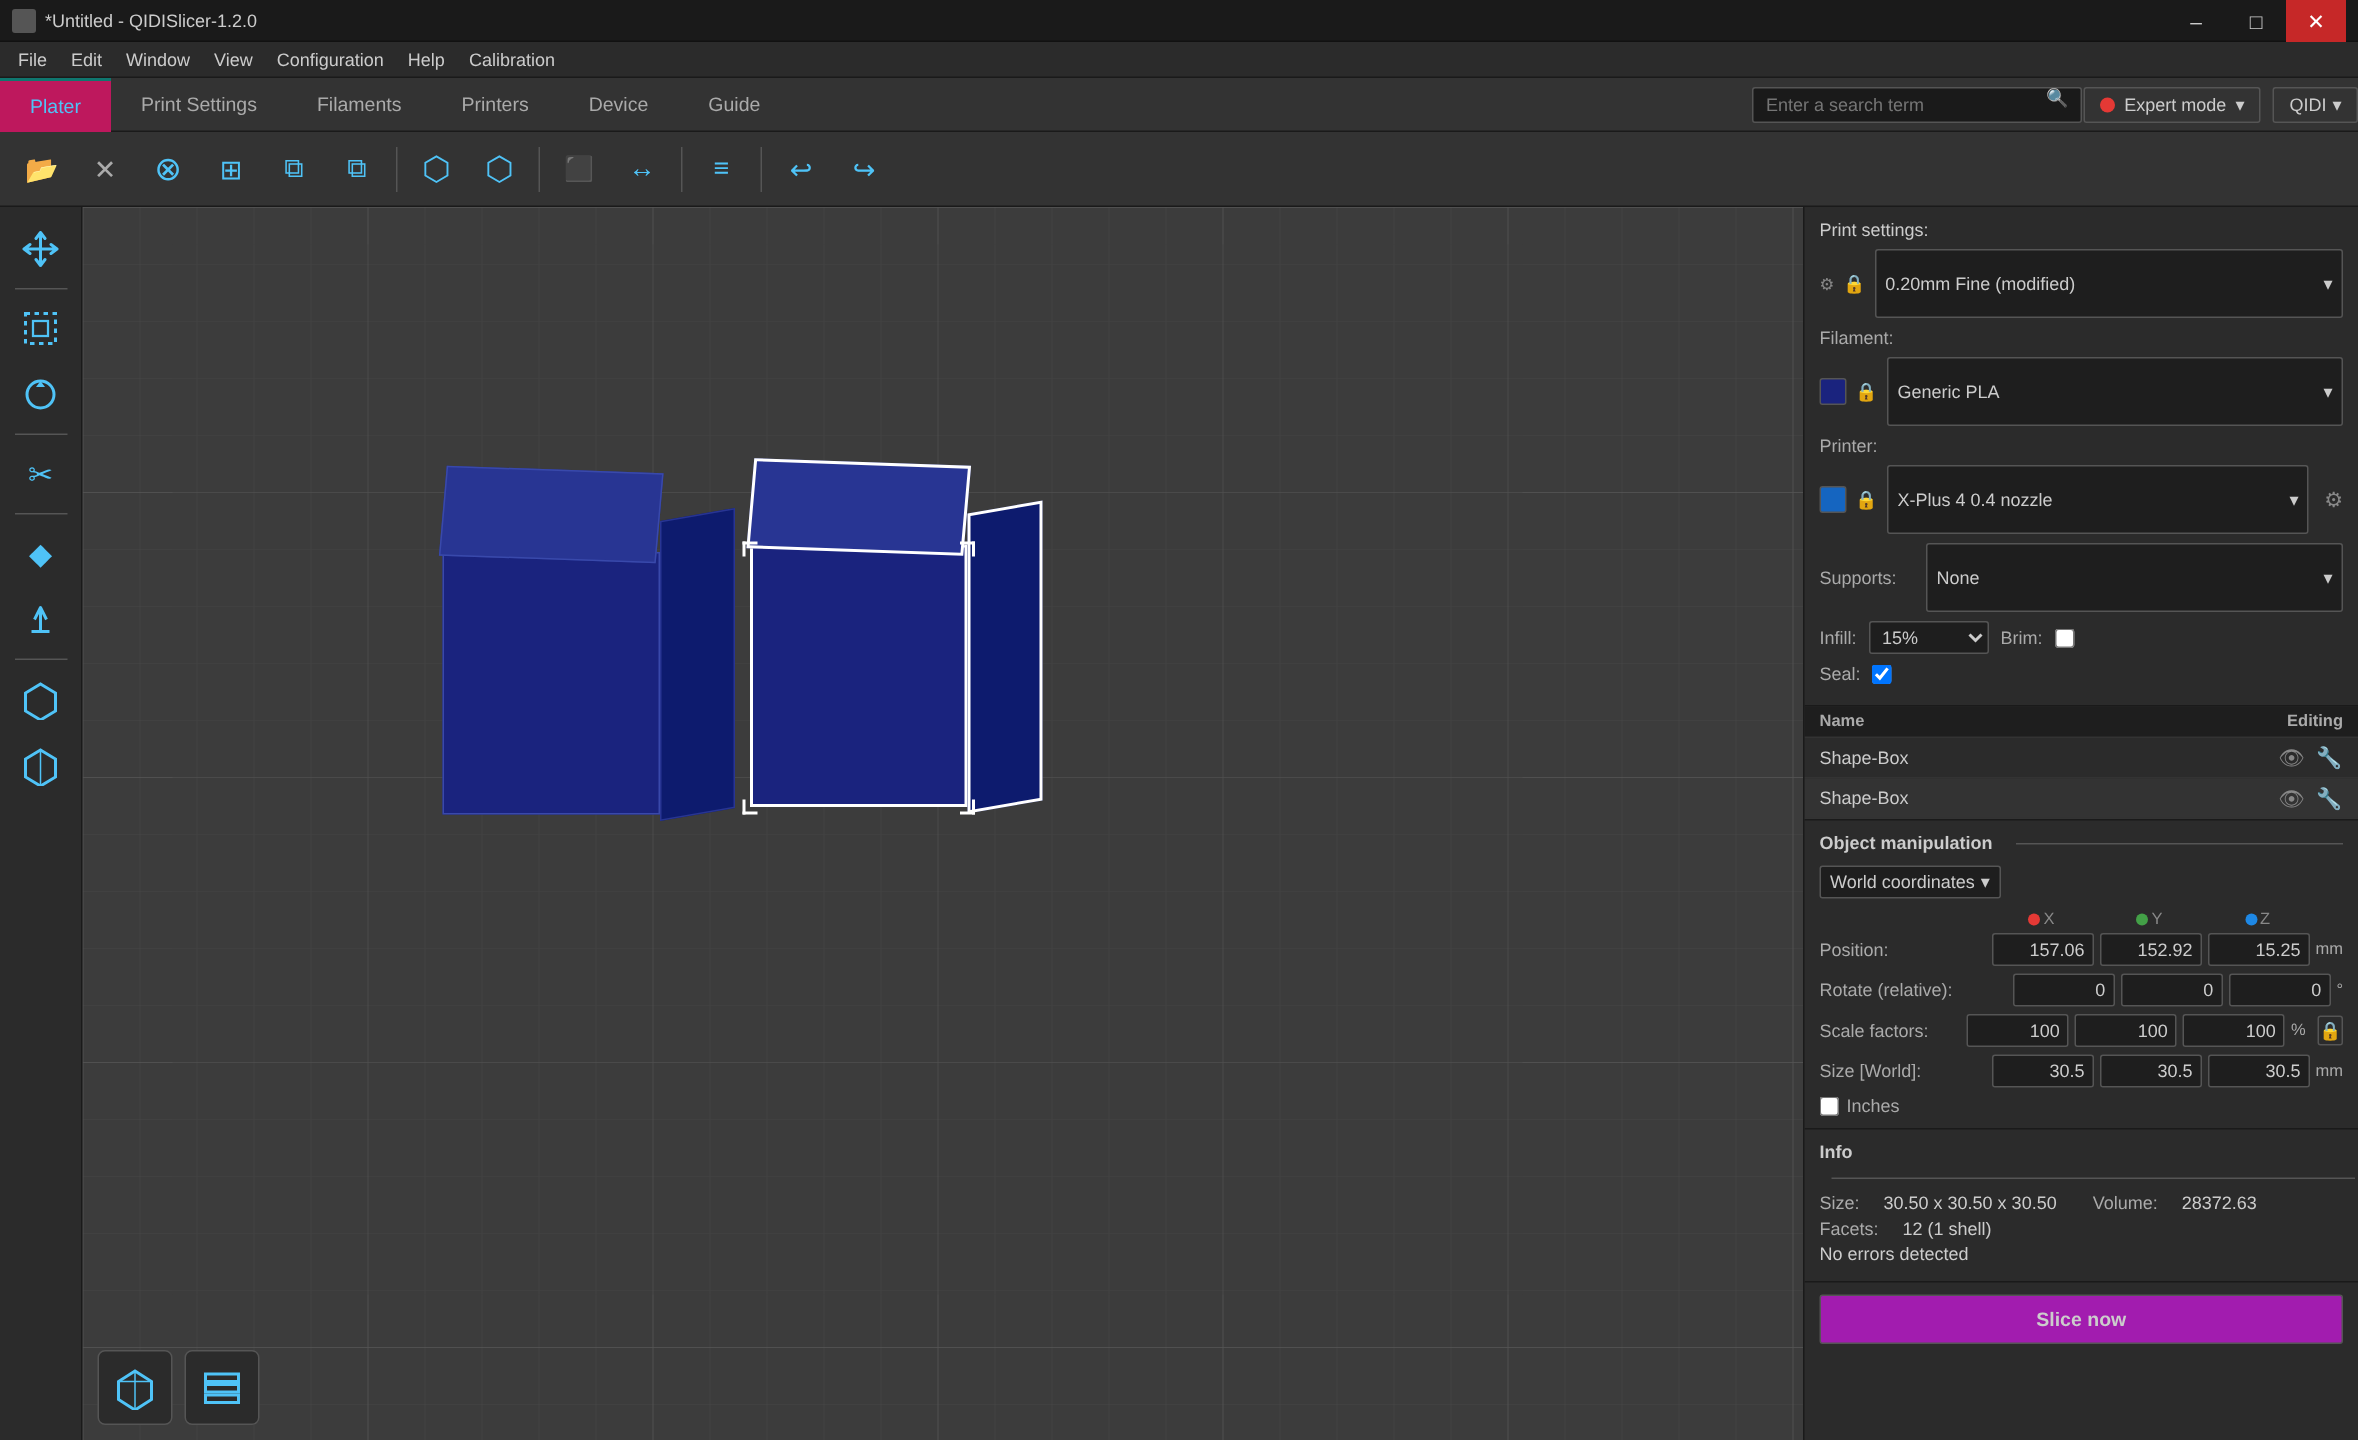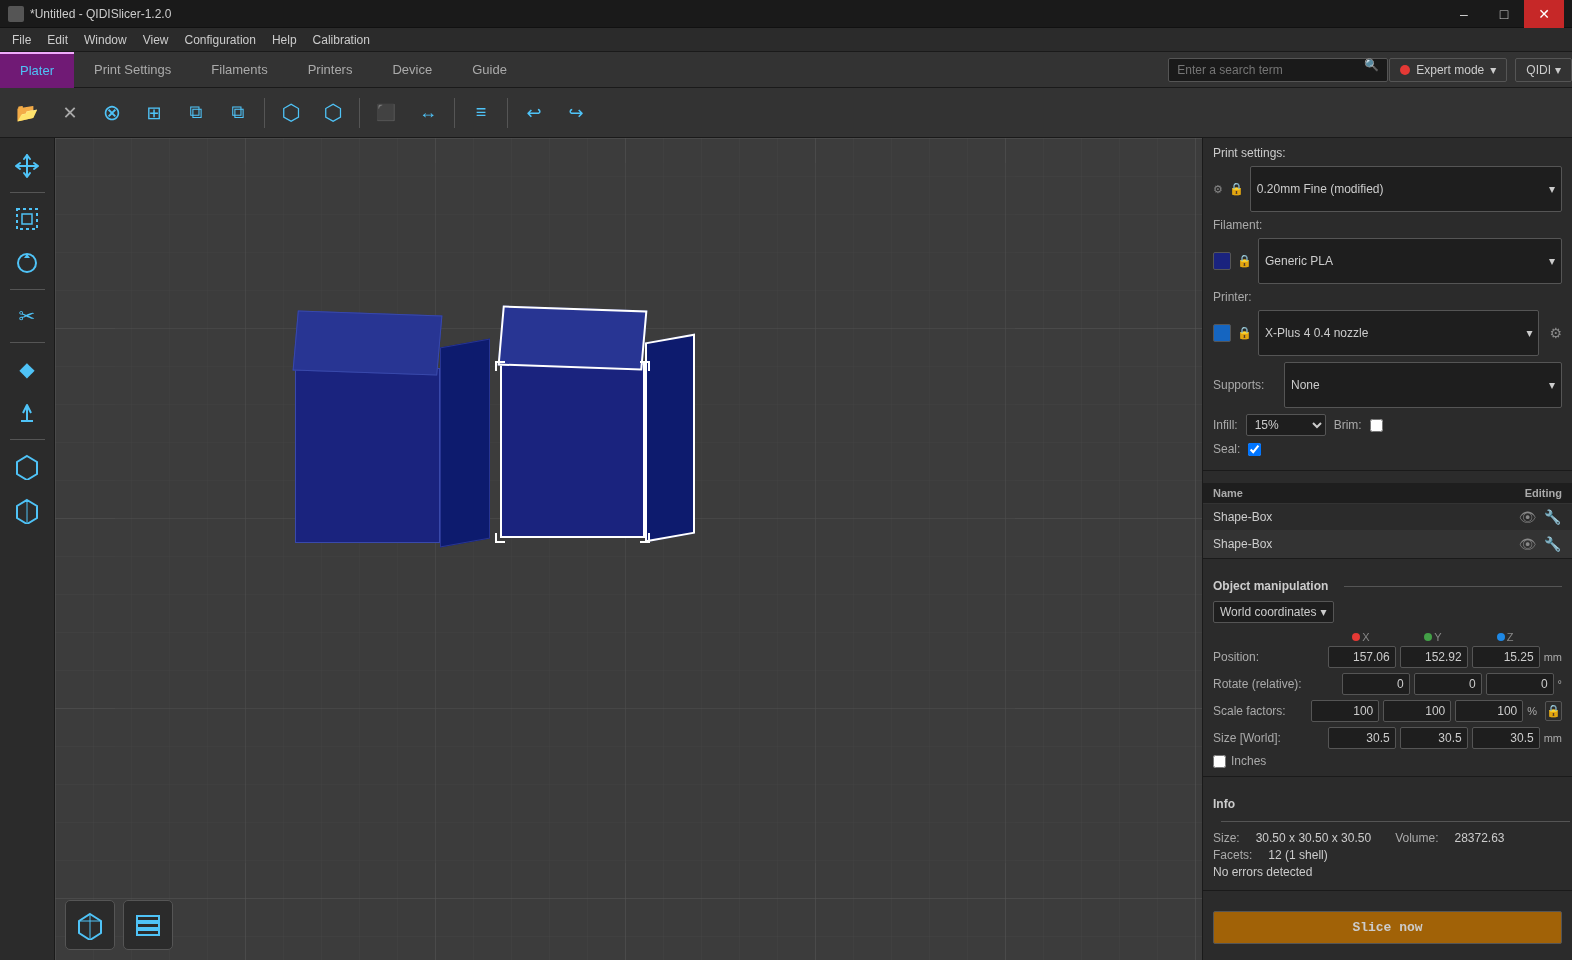--- a/index.html
+++ b/index.html
@@ -13,21 +13,21 @@
     #titlebar-controls { display: flex; gap: 0; }
     .title-btn { width: 40px; height: 28px; background: transparent; border: none; color: #ccc; cursor: pointer; font-size: 14px; display: flex; align-items: center; justify-content: center; }
 
     
     #menubar { background: #2b2b2b; height: 24px; display: flex; align-items: center; padding: 0 4px; border-bottom: 1px solid #1a1a1a; }
     .menu-item { padding: 2px 8px; color: #ccc; cursor: pointer; font-size: 12px; }
 
     
     #tabbar { background: #333; height: 36px; display: flex; align-items: center; border-bottom: 1px solid #1a1a1a; }
     .tab { padding: 0 20px; height: 36px; display: flex; align-items: center; cursor: pointer; color: #aaa; font-size: 13px; }
-    .tab.active { background: #701a75; color: #4fc3f7; border-top: 2px solid #f0abfc; }
+    .tab.active { background: #be185d; color: #4fc3f7; border-top: 2px solid #0f766e; }
     #search-area { margin-left: auto; display: flex; align-items: flex-start; margin-right: 10px; padding-left: 28px; }
     #search-box { background: #1a1a1a; border: 1px solid #555; color: #ccc; padding: 4px 8px; width: 220px; font-size: 12px; border-radius: 2px; }
     #search-icon { color: #aaa; margin-left: -24px; }
     #expert-mode-btn { background: transparent; border: 1px solid #555; color: #ccc; padding: 4px 10px; cursor: pointer; display: flex; align-items: center; gap: 6px; margin-right: 8px; border-radius: 2px; font-size: 12px; }
     #expert-dot { width: 10px; height: 10px; border-radius: 50%; background: #e53935; }
     #qidi-btn { background: transparent; border: 1px solid #555; color: #ccc; padding: 4px 10px; cursor: pointer; display: flex; align-items: center; gap: 4px; border-radius: 2px; font-size: 12px; }
 
     
     #toolbar { background: #333; height: 50px; display: flex; align-items: center; padding: 0 8px; gap: 2px; border-bottom: 1px solid #1a1a1a; }
     .tool-btn { width: 40px; height: 40px; background: transparent; border: 1px solid transparent; color: #4fc3f7; cursor: pointer; display: flex; align-items: center; justify-content: center; border-radius: 3px; font-size: 18px; }
@@ -42,21 +42,21 @@
     .left-tool-separator { width: 35px; height: 1px; background: #555; margin: 2px 0; }
 
     
     #viewport { flex: 1; background: #3d3d3d; position: relative; overflow: hidden; }
 
     
     #bottom-icons { position: absolute; bottom: 10px; left: 10px; display: flex; gap: 8px; }
     .bottom-icon { width: 50px; height: 50px; background: #2b2b2b; border: 1px solid #555; border-radius: 5px; display: flex; align-items: center; justify-content: center; cursor: pointer; color: #4fc3f7; font-size: 22px; }
 
     
-    #right-panel { width: 370px; background: #2b2b2b; border-left: 1px solid #1a1a1a; display: flex; flex-direction: column; overflow-y: auto; gap: 12px; }
+    #right-panel { width: 370px; background: #2b2b2b; border-left: 1px solid #1a1a1a; display: flex; flex-direction: column; overflow-y: auto; }
     #print-settings { padding: 8px 10px; border-bottom: 1px solid #1a1a1a; }
     .settings-row { display: flex; align-items: center; gap: 6px; margin-bottom: 6px; }
     .settings-dropdown { flex: 1; background: #1e1e1e; border: 1px solid #555; color: #ccc; padding: 15px 6px; font-size: 12px; display: flex; align-items: center; justify-content: space-between; cursor: pointer; border-radius: 2px; }
     .lock-icon { color: #888; font-size: 12px; }
 
     .inline-row { display: flex; align-items: center; gap: 8px; margin-bottom: 6px; }
     .dropdown-small { width: 80px; background: #1e1e1e; border: 1px solid #555; color: #ccc; padding: 2px 4px; font-size: 12px; border-radius: 2px; }
 
     
     #object-list { border-bottom: 1px solid #1a1a1a; }
@@ -85,21 +85,21 @@
     .lock-btn { width: 20px; height: 20px; background: transparent; border: 1px solid #555; color: #888; cursor: pointer; display: flex; align-items: center; justify-content: center; border-radius: 2px; font-size: 12px; margin-left: 8px; }
     .coord-dropdown { background: #1e1e1e; border: 1px solid #555; color: #ccc; padding: 3px 6px; font-size: 12px; border-radius: 2px; cursor: pointer; display: flex; align-items: center; gap: 4px; }
 
     
     #info-section { padding: 8px 10px; border-bottom: 1px solid #1a1a1a; }
     #info-header { color: #ccc; font-size: 12px; font-weight: bold; margin-bottom: 6px; }
     .info-row { display: flex; gap: 16px; margin-bottom: 3px; color: #aaa; font-size: 12px; }
     .info-val { color: #ccc; }
 
     
-    #slice-btn { margin: 8px 10px; background: #a16207; border: 1px solid #555; color: #ccc; padding: 8px; font-size: 13px; cursor: pointer; border-radius: 2px; text-align: center; font-weight: bold; font-family: Liberation Mono, monospace; }
+    #slice-btn { margin: 8px 10px; background: #a21caf; border: 1px solid #555; color: #ccc; padding: 8px; font-size: 13px; cursor: pointer; border-radius: 2px; text-align: center; font-weight: bold; }
 
     
     #viewport { background: #3c3c3c; }
 
     svg.grid-svg { position: absolute; inset: 0; width: 100%; height: 100%; }
   </style>
 </head>
 <body>
 
 <div id="titlebar">

